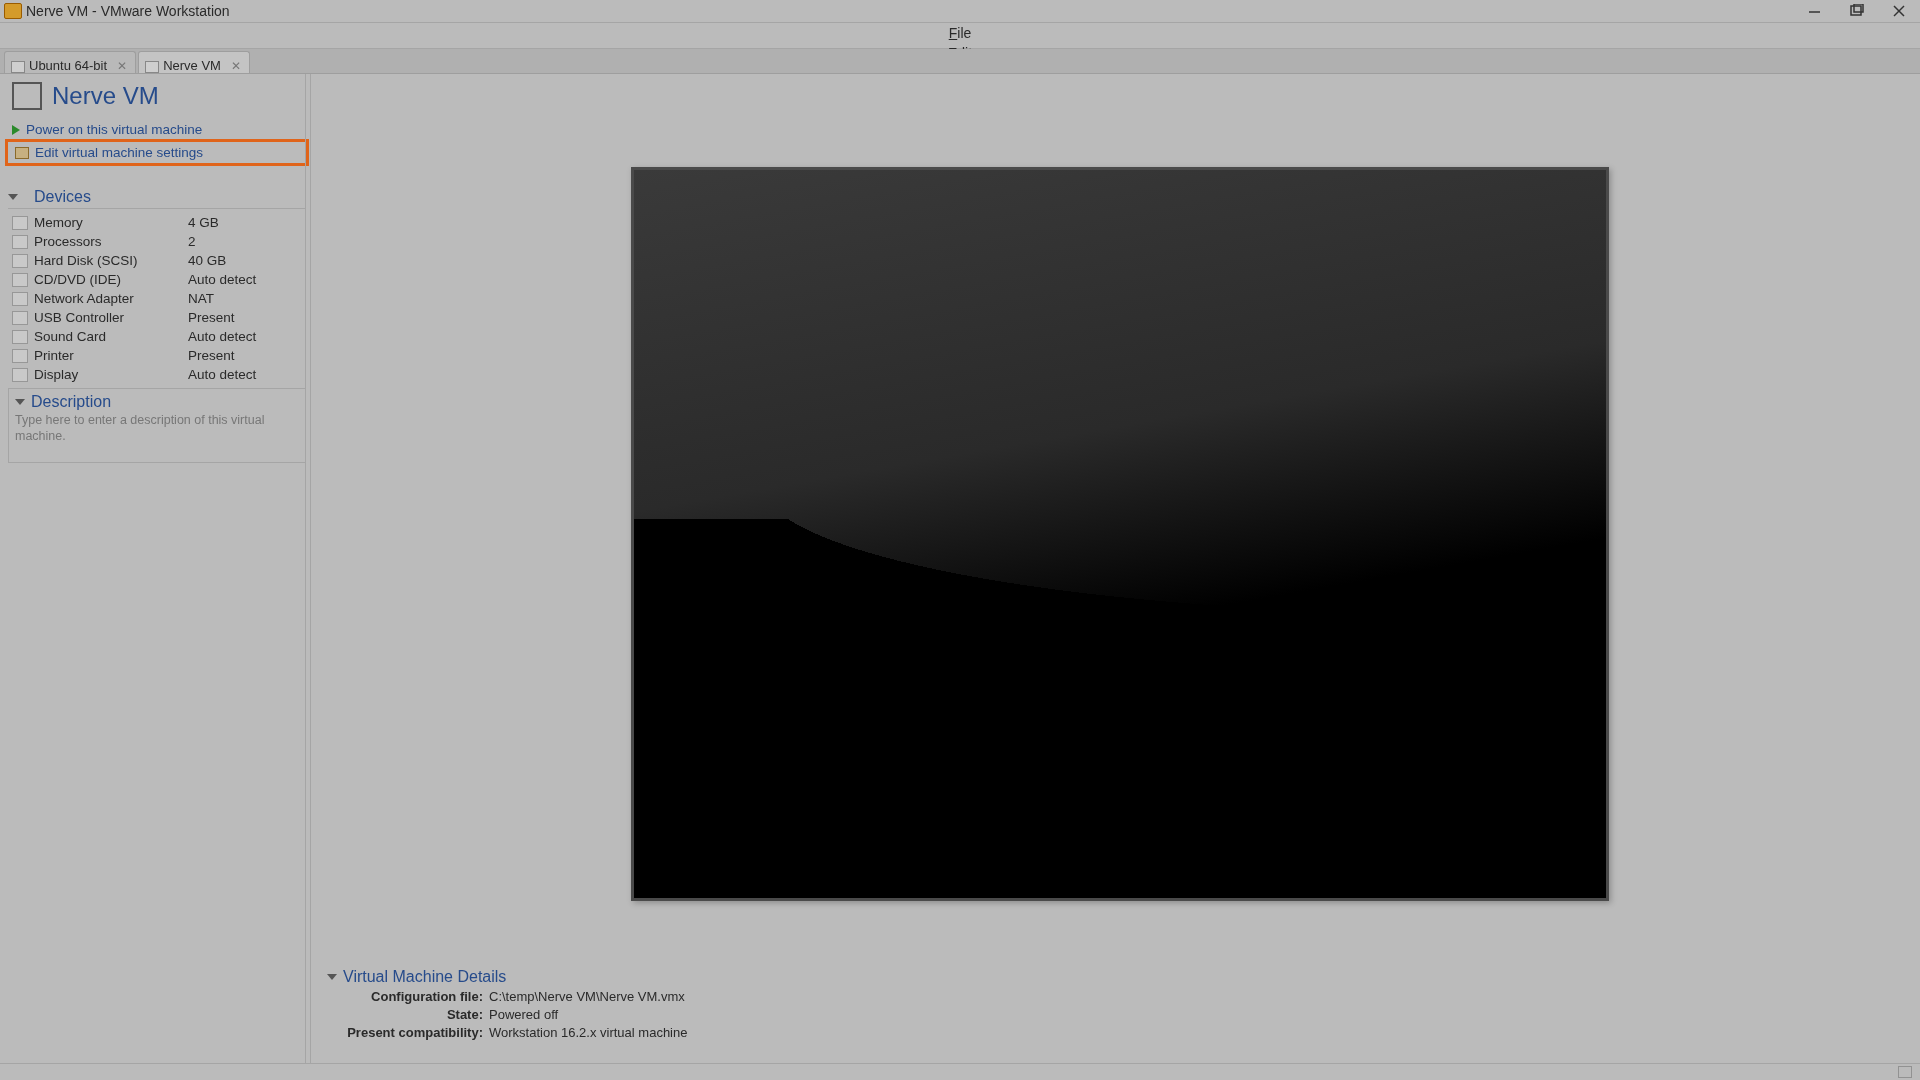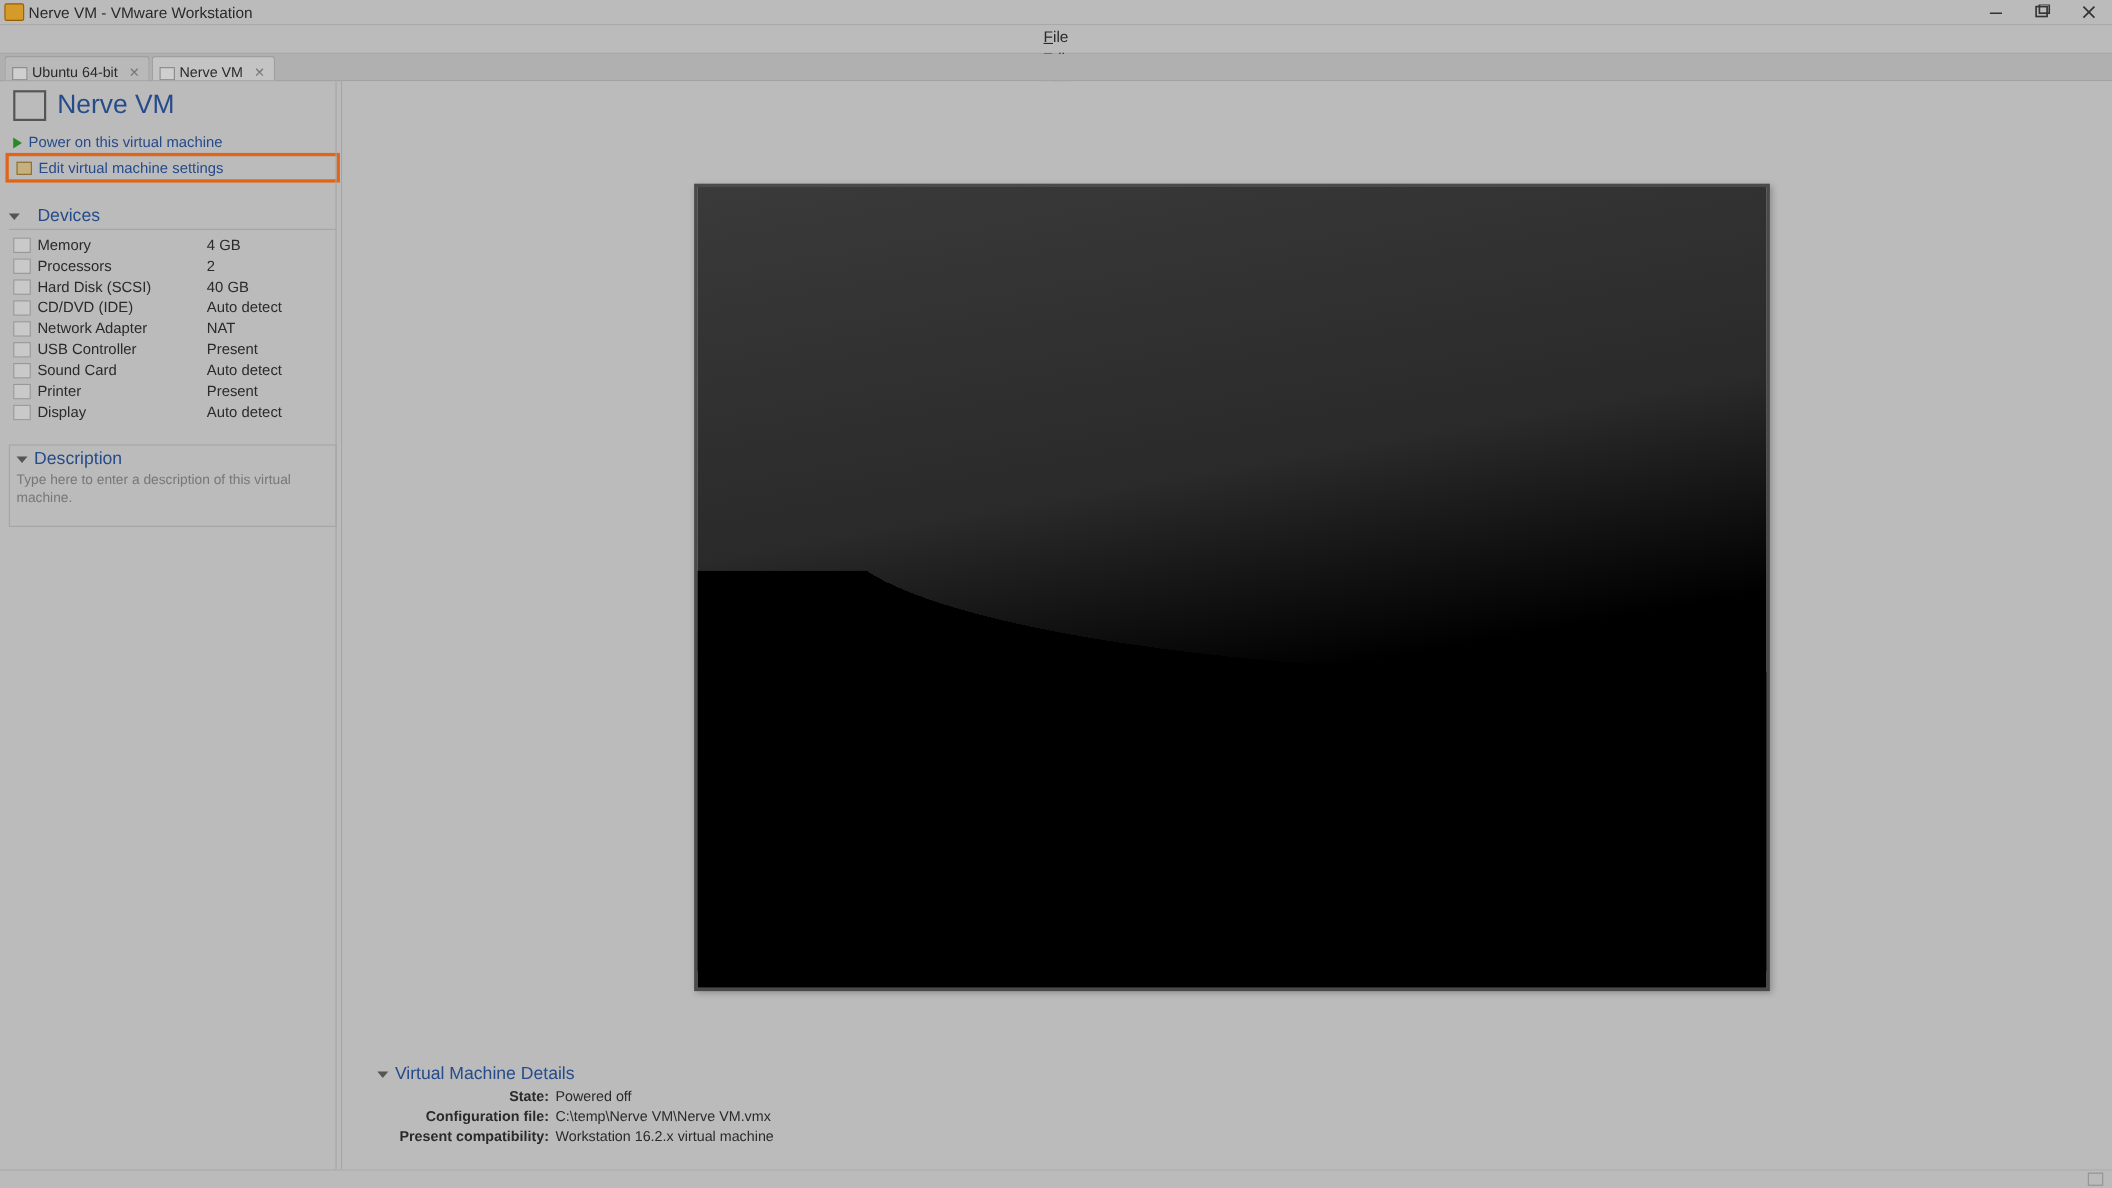--- a/index.html
+++ b/index.html
@@ -155,21 +155,21 @@
   }
   .caret { width:0; height:0; border-left:5px solid transparent; border-right:5px solid transparent; border-top:6px solid #555; }
 
   .devices-table { padding: 4px 0 0 4px; }
   .devrow { display:flex; align-items:center; gap:6px; font-size:13.5px; color:#2a2a2a; padding:2px 0; }
   .devrow .dev-icon { width:14px; height:12px; border:1px solid #888; background:#cfcfcf; opacity:0.7; }
   .dev-label { width: 148px; }
   .dev-val { color: #2a2a2a; }
 
   .desc-box {
-    margin-top: 20px;
+    margin-top: 4px;
     border: 1px solid #a5a5a5;
     padding: 4px 6px 18px 6px;
     box-sizing: border-box;
   }
   .desc-title-row { display:flex; align-items:center; gap:6px; margin-bottom: 2px;}
   .desc-placeholder { font-size:12.5px; color: #777; line-height: 1.25; }
 
   
   .main {
     flex: 1;
@@ -192,21 +192,21 @@
     content:"";
     position:absolute;
     left:0; right:0; top:48%;
     height:50%;
     background: radial-gradient(120% 60% at 85% -10%, transparent 0%, transparent 60%, #000 60%);
   }
 
   
   .details-pane {
     position: absolute;
-    left: 16px;
+    left: 0;
     right: 0;
     bottom: 17px;
     padding: 6px 16px 4px 12px;
   }
   .details-title-row { display:flex; align-items:center; gap:6px; font-size:16px; color:#264b8b; margin-left: 4px;}
   .details-grid { margin-top: 2px; }
   .det-row { display:flex; font-size:13px; color:#2a2a2a; line-height:18px; }
   .det-label { width: 160px; text-align: right; font-weight:600; padding-right: 6px; }
 
   
@@ -434,26 +434,26 @@
     <div class="main">
       <div class="preview"></div>
 
       <div class="details-pane">
         <div class="details-title-row">
           <span class="caret"></span>
           <span>Virtual Machine Details</span>
         </div>
         <div class="details-grid">
           <div class="det-row">
+              <span class="det-label">Configuration file:</span>
+              <span>C:\temp\Nerve VM\Nerve VM.vmx</span>
+            </div>
+          <div class="det-row">
               <span class="det-label">State:</span>
               <span>Powered off</span>
-            </div>
-          <div class="det-row">
-              <span class="det-label">Configuration file:</span>
-              <span>C:\temp\Nerve VM\Nerve VM.vmx</span>
             </div>
           <div class="det-row">
               <span class="det-label">Present compatibility:</span>
               <span>Workstation 16.2.x virtual machine</span>
             </div>
         </div>
       </div>
     </div>
 
   </div>

